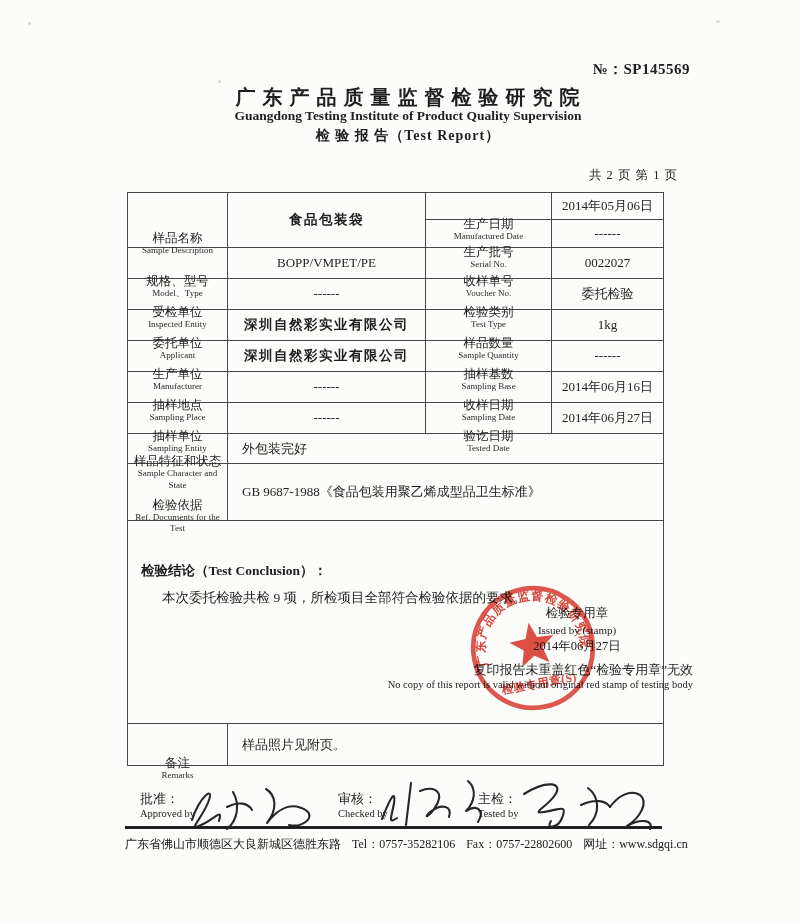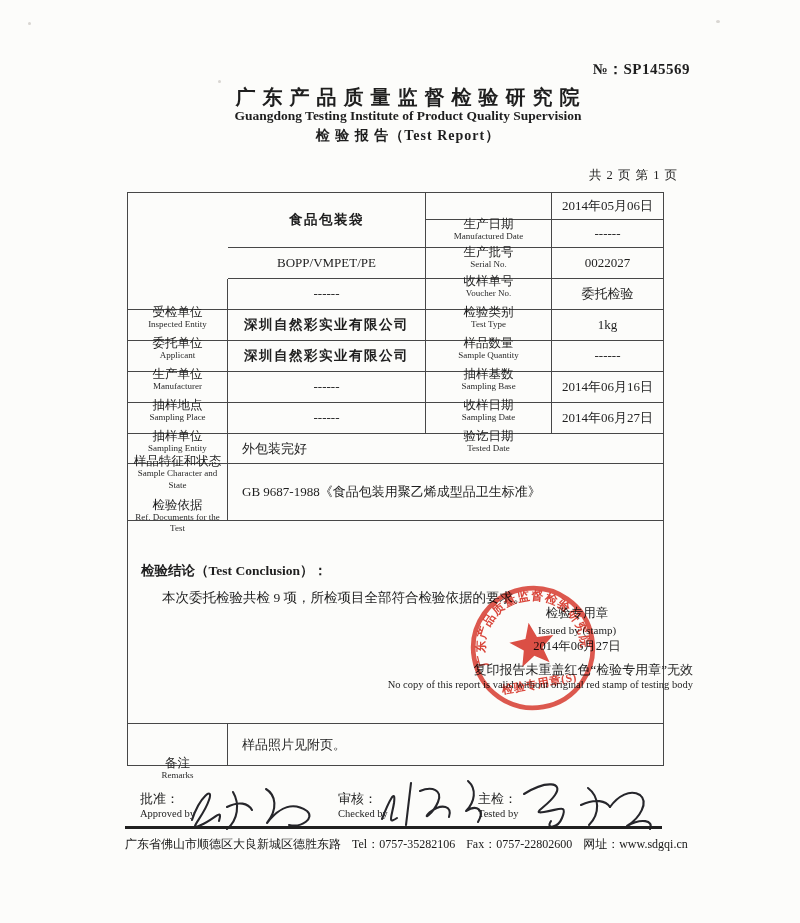--- a/index.html
+++ b/index.html
@@ -65,32 +65,40 @@
   </div>
   <div class="center-line t-cn">广 东 产 品 质 量 监 督 检 验 研 究 院</div>
   <div class="center-line t-en">Guangdong Testing Institute of Product Quality Supervision</div>
   <div class="center-line t-report">
     <span>检 验 报 告</span><span>（Test Report）</span>
   </div>
   <div class="page-ind">共 2 页 第 1 页</div>
 
   <div class="tbl">
 
+    <div class="cell lbl" style="grid-area:1/1/3/2">
+      <div class="cn">样品名称</div>
+      <div class="en">Sample Description</div>
+    </div>
     <div class="cell val hei" style="grid-area:1/2/3/3">食品包装袋</div>
     <div class="cell lbl" style="grid-area:1/3/2/4">
       <div class="cn">生产日期</div>
       <div class="en">Manufactured Date</div>
     </div>
     <div class="cell val" style="grid-area:1/4/2/5">2014年05月06日</div>
     <div class="cell lbl" style="grid-area:2/3/3/4">
       <div class="cn">生产批号</div>
       <div class="en">Serial No.</div>
     </div>
     <div class="cell val" style="grid-area:2/4/3/5">------</div>
 
+    <div class="cell lbl" style="grid-area:3/1/4/2">
+      <div class="cn">规格、型号</div>
+      <div class="en">Model、Type</div>
+    </div>
     <div class="cell val" style="grid-area:3/2/4/3">BOPP/VMPET/PE</div>
     <div class="cell lbl" style="grid-area:3/3/4/4">
       <div class="cn">收样单号</div>
       <div class="en">Voucher No.</div>
     </div>
     <div class="cell val" style="grid-area:3/4/4/5">0022027</div>
 
     <div class="cell lbl" style="grid-area:4/1/5/2">
       <div class="cn">受检单位</div>
       <div class="en">Inspected Entity</div>

